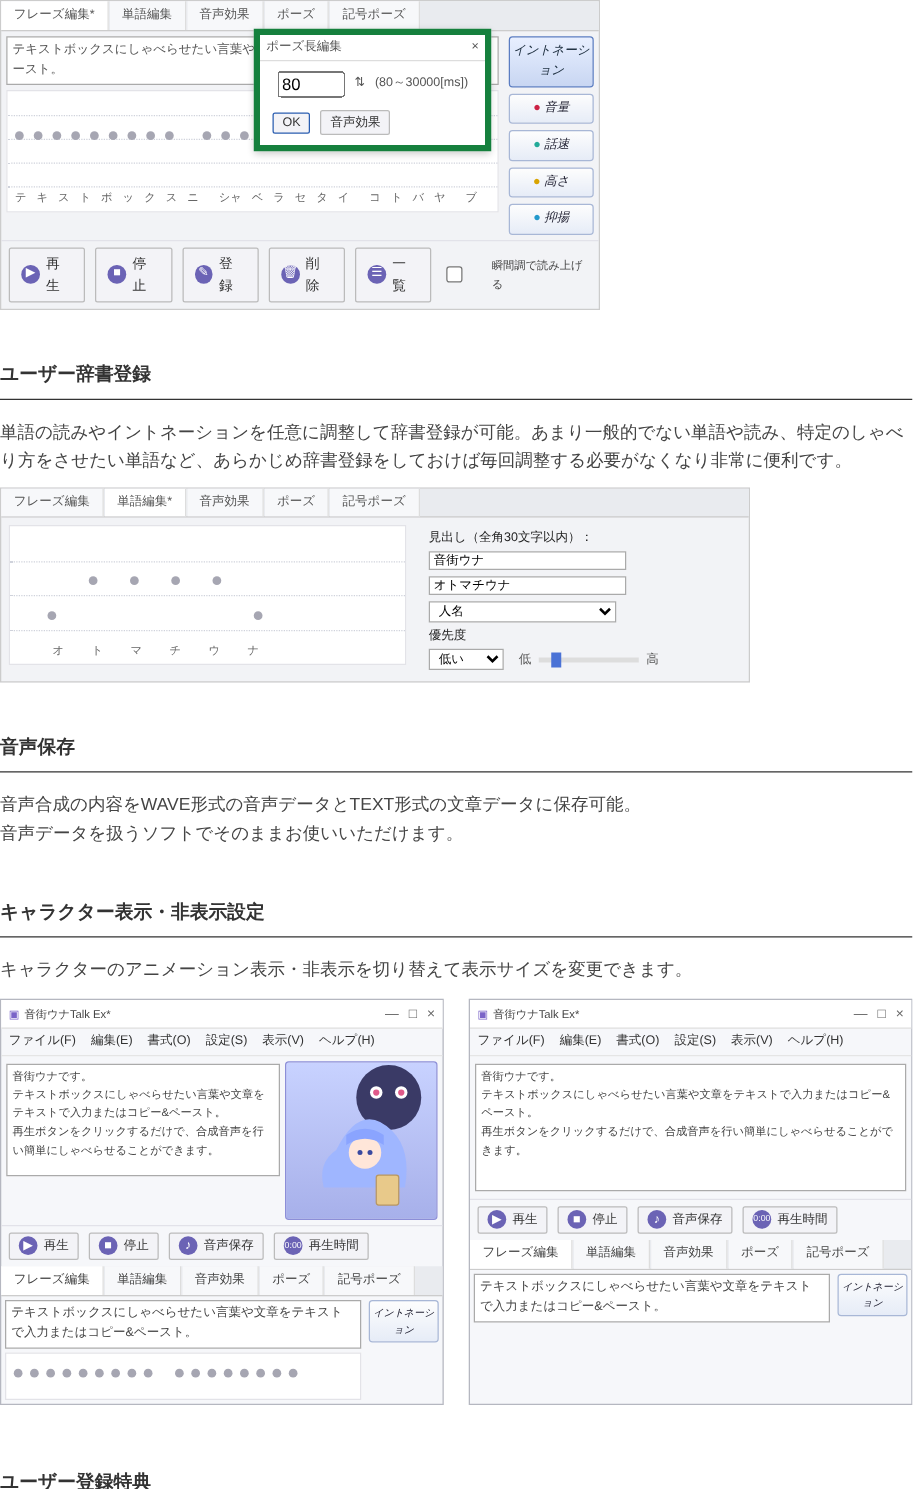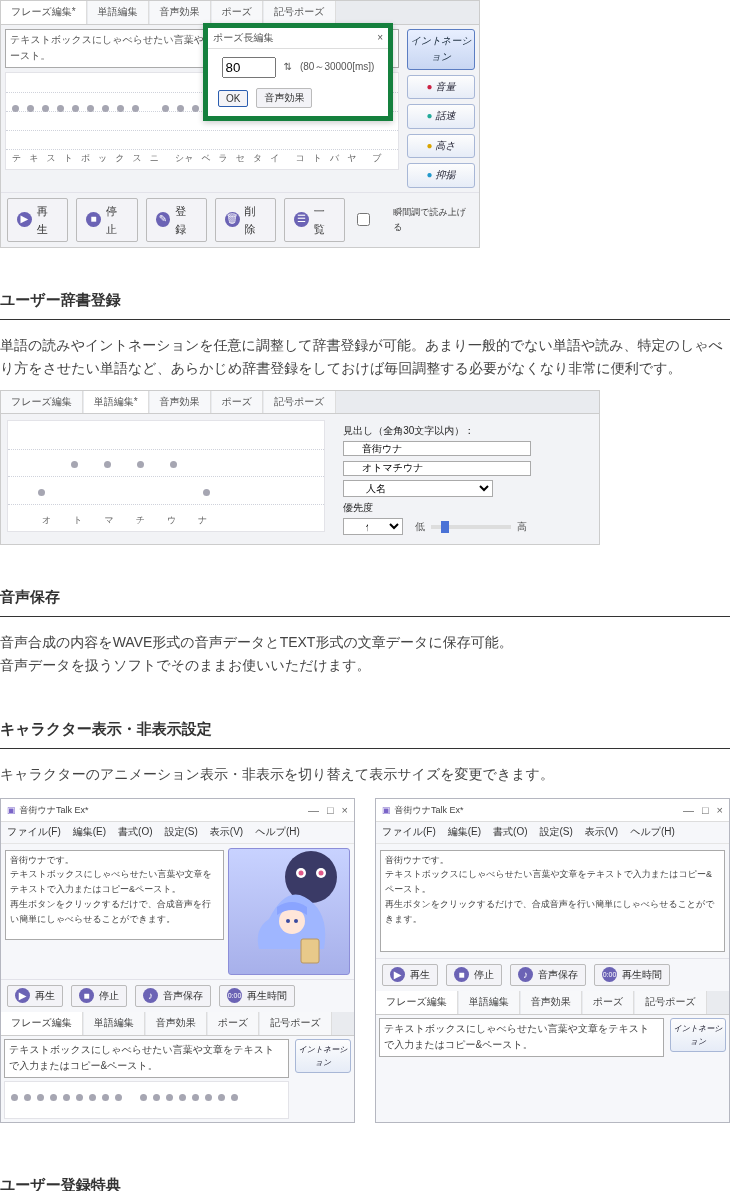--- a/index.html
+++ b/index.html
@@ -22,21 +22,21 @@
   .kana { position:absolute; bottom:3px; left:0; right:0; display:flex; gap:8px; font-size:9px; color:#666; padding:0 6px; }
   .dotsrow { position:absolute; top:32px; left:6px; right:6px; display:flex; gap:8px; }
   .dot { width:7px;height:7px;border-radius:50%;background:#a6a6b2; }
   .hline { position:absolute; left:0;right:0;height:0;border-top:1px dotted #cfd2db; }
   .popup { position:absolute; top:-2px; right:10px; width:180px; background:#fff; border:5px solid #15803d; box-shadow:0 2px 6px rgba(0,0,0,.2); font-size:10px; z-index:5;}
   .popup .hd { background:#fff; padding:2px 5px; display:flex; justify-content:space-between; border-bottom:1px solid #ddd;}
   .popup .bd { padding:8px 10px; text-align:center;}
   .popup input { width:46px; }
   .row { display:flex; gap:8px; align-items:center; }
   .formrow { margin:3px 8px; font-size:10px;}
-  .formrow input,.formrow select { border:1px solid #aaa; font-size:10px; padding:1px 18px; width:150px; background:#fff;}
+  .formrow input,.formrow select { border:1px solid #aaa; font-size:10px; padding:1px 3px; width:150px; background:#fff;}
   .formrow label { display:block; color:#222; margin-bottom:1px;}
   .slider { display:inline-flex; align-items:center; gap:6px; font-size:10px;}
   .slidertrack { width:80px;height:4px;background:#ddd;position:relative;}
   .slidertrack .knob { position:absolute; left:10px; top:-4px; width:8px;height:12px; background:#4a72d6; }
   .two { display:flex; gap:20px; margin-top:12px; }
   .winhead { display:flex; justify-content:space-between; align-items:center; padding:2px 6px; background:#fff; border-bottom:1px solid #ddd;}
   .menubar { display:flex; gap:12px; padding:2px 6px; font-size:10px; color:#333; border-bottom:1px solid #e5e5e5;}
   .character { width:120px; height:125px; border:1px solid #8c8ed8; background:linear-gradient(#c8d2ff,#a7b0ea); border-radius:3px; position:relative; overflow:hidden; flex-shrink:0;}
   .character svg { width:100%; height:100%; }
   .btnbar { display:flex; gap:8px; padding:5px 6px; border-top:1px solid #e2e2e9; }

